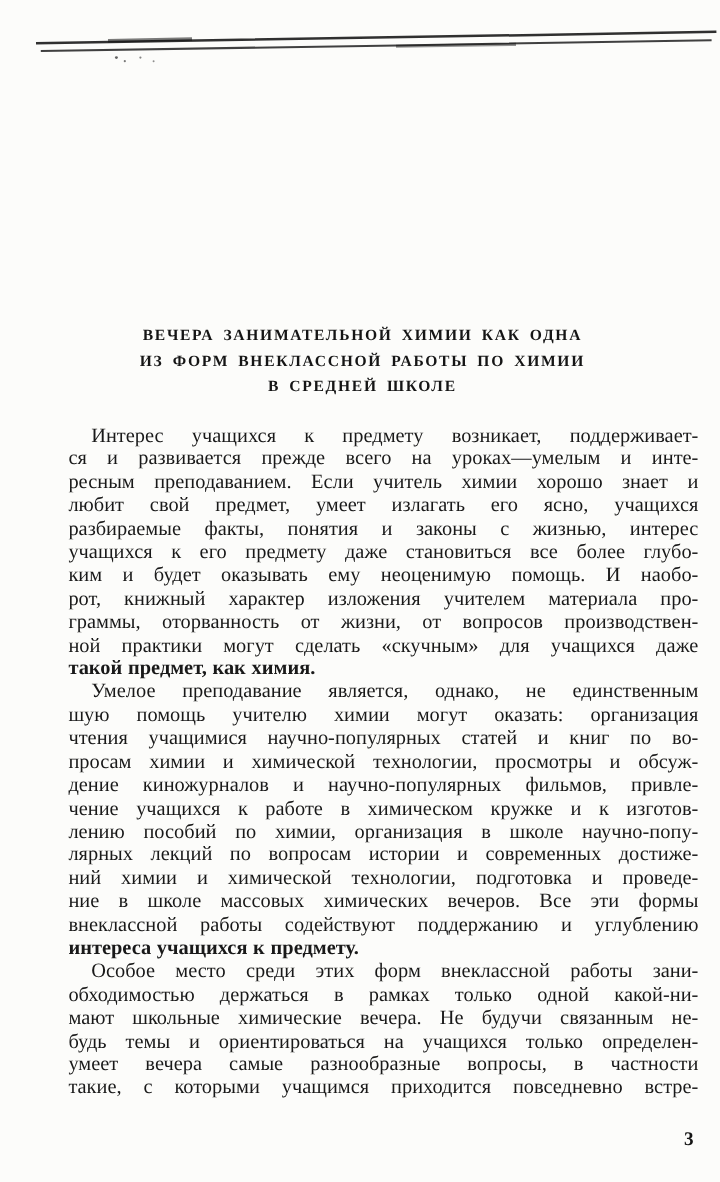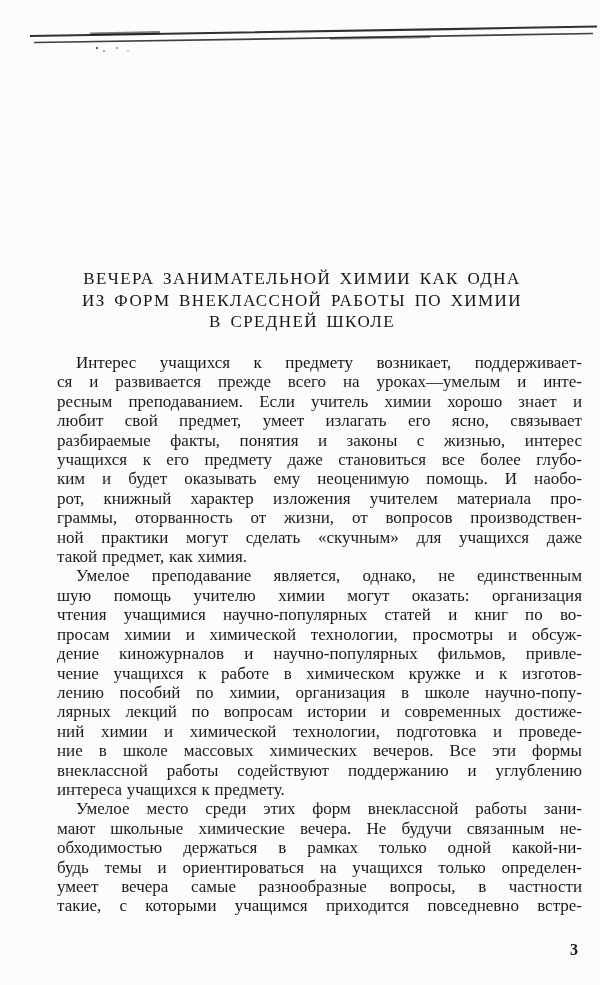--- a/index.html
+++ b/index.html
@@ -20,22 +20,22 @@
     position: absolute;
     top: 0;
     left: 0;
   }
   .heading {
     position: absolute;
     top: 268px;
     left: 57px;
     width: 490px;
     text-align: center;
-    font-weight: normal;
-    font-size: 17px;
+    font-weight: bold;
+    font-size: 13px;
     line-height: 21.5px;
     letter-spacing: 1.4px;
     word-spacing: 3px;
     color: #151515;
   }
   .body-text {
     position: absolute;
     top: 353px;
     left: 57px;
     width: 525px;
@@ -48,20 +48,21 @@
     text-align-last: justify;
     -moz-text-align-last: justify;
     white-space: normal;
     word-spacing: 0.5px;
   }
   .line.indent {
     text-indent: 19px;
   }
   .line.last {
     text-align-last: left;
+    font-weight: bold;
     -moz-text-align-last: left;
   }
   .page-number {
     position: absolute;
     top: 941px;
     left: 556px;
     width: 22px;
     text-align: right;
     font-weight: bold;
     font-size: 16px;
@@ -87,43 +88,43 @@
   <div class="heading">
       <div>ВЕЧЕРА ЗАНИМАТЕЛЬНОЙ ХИМИИ КАК ОДНА</div>
       <div>ИЗ ФОРМ ВНЕКЛАССНОЙ РАБОТЫ ПО ХИМИИ</div>
       <div>В СРЕДНЕЙ ШКОЛЕ</div>
     </div>
 
   <div class="body-text">
       <div class="line indent">Интерес учащихся к предмету возникает, поддерживает-</div>
       <div class="line">ся и развивается прежде всего на уроках—умелым и инте-</div>
       <div class="line">ресным преподаванием. Если учитель химии хорошо знает и</div>
-      <div class="line">любит свой предмет, умеет излагать его ясно, связывает</div>
+      <div class="line">любит свой предмет, умеет излагать его ясно, учащихся</div>
       <div class="line">разбираемые факты, понятия и законы с жизнью, интерес</div>
       <div class="line">учащихся к его предмету даже становиться все более глубо-</div>
       <div class="line">ким и будет оказывать ему неоценимую помощь. И наобо-</div>
       <div class="line">рот, книжный характер изложения учителем материала про-</div>
       <div class="line">граммы, оторванность от жизни, от вопросов производствен-</div>
       <div class="line">ной практики могут сделать «скучным» для учащихся даже</div>
       <div class="line last">такой предмет, как химия.</div>
       <div class="line indent">Умелое преподавание является, однако, не единственным</div>
       <div class="line">шую помощь учителю  химии могут оказать:  организация</div>
       <div class="line">чтения учащимися научно-популярных статей и книг по во-</div>
       <div class="line">просам химии и химической технологии, просмотры и обсуж-</div>
       <div class="line">дение киножурналов и научно-популярных фильмов, привле-</div>
       <div class="line">чение учащихся к работе в химическом кружке и к изготов-</div>
       <div class="line">лению пособий по химии, организация в школе научно-попу-</div>
       <div class="line">лярных лекций по вопросам истории и современных достиже-</div>
       <div class="line">ний химии и химической технологии, подготовка и проведе-</div>
       <div class="line">ние в школе массовых химических вечеров. Все эти формы</div>
       <div class="line">внеклассной работы содействуют поддержанию и углублению</div>
       <div class="line last">интереса учащихся к предмету.</div>
-      <div class="line indent">Умелое место среди этих форм внеклассной работы зани-</div>
+      <div class="line indent">Особое место среди этих форм внеклассной работы зани-</div>
+      <div class="line">обходимостью держаться в рамках только одной какой-ни-</div>
       <div class="line">мают школьные химические вечера. Не будучи связанным не-</div>
-      <div class="line">обходимостью держаться в рамках только одной какой-ни-</div>
       <div class="line">будь темы и ориентироваться на учащихся только определен-</div>
       <div class="line">умеет вечера самые разнообразные вопросы, в частности</div>
       <div class="line">такие, с которыми учащимся приходится повседневно встре-</div>
     </div>
 
   <div class="page-number">3</div>
 
 </div>
 
 </body></html>

